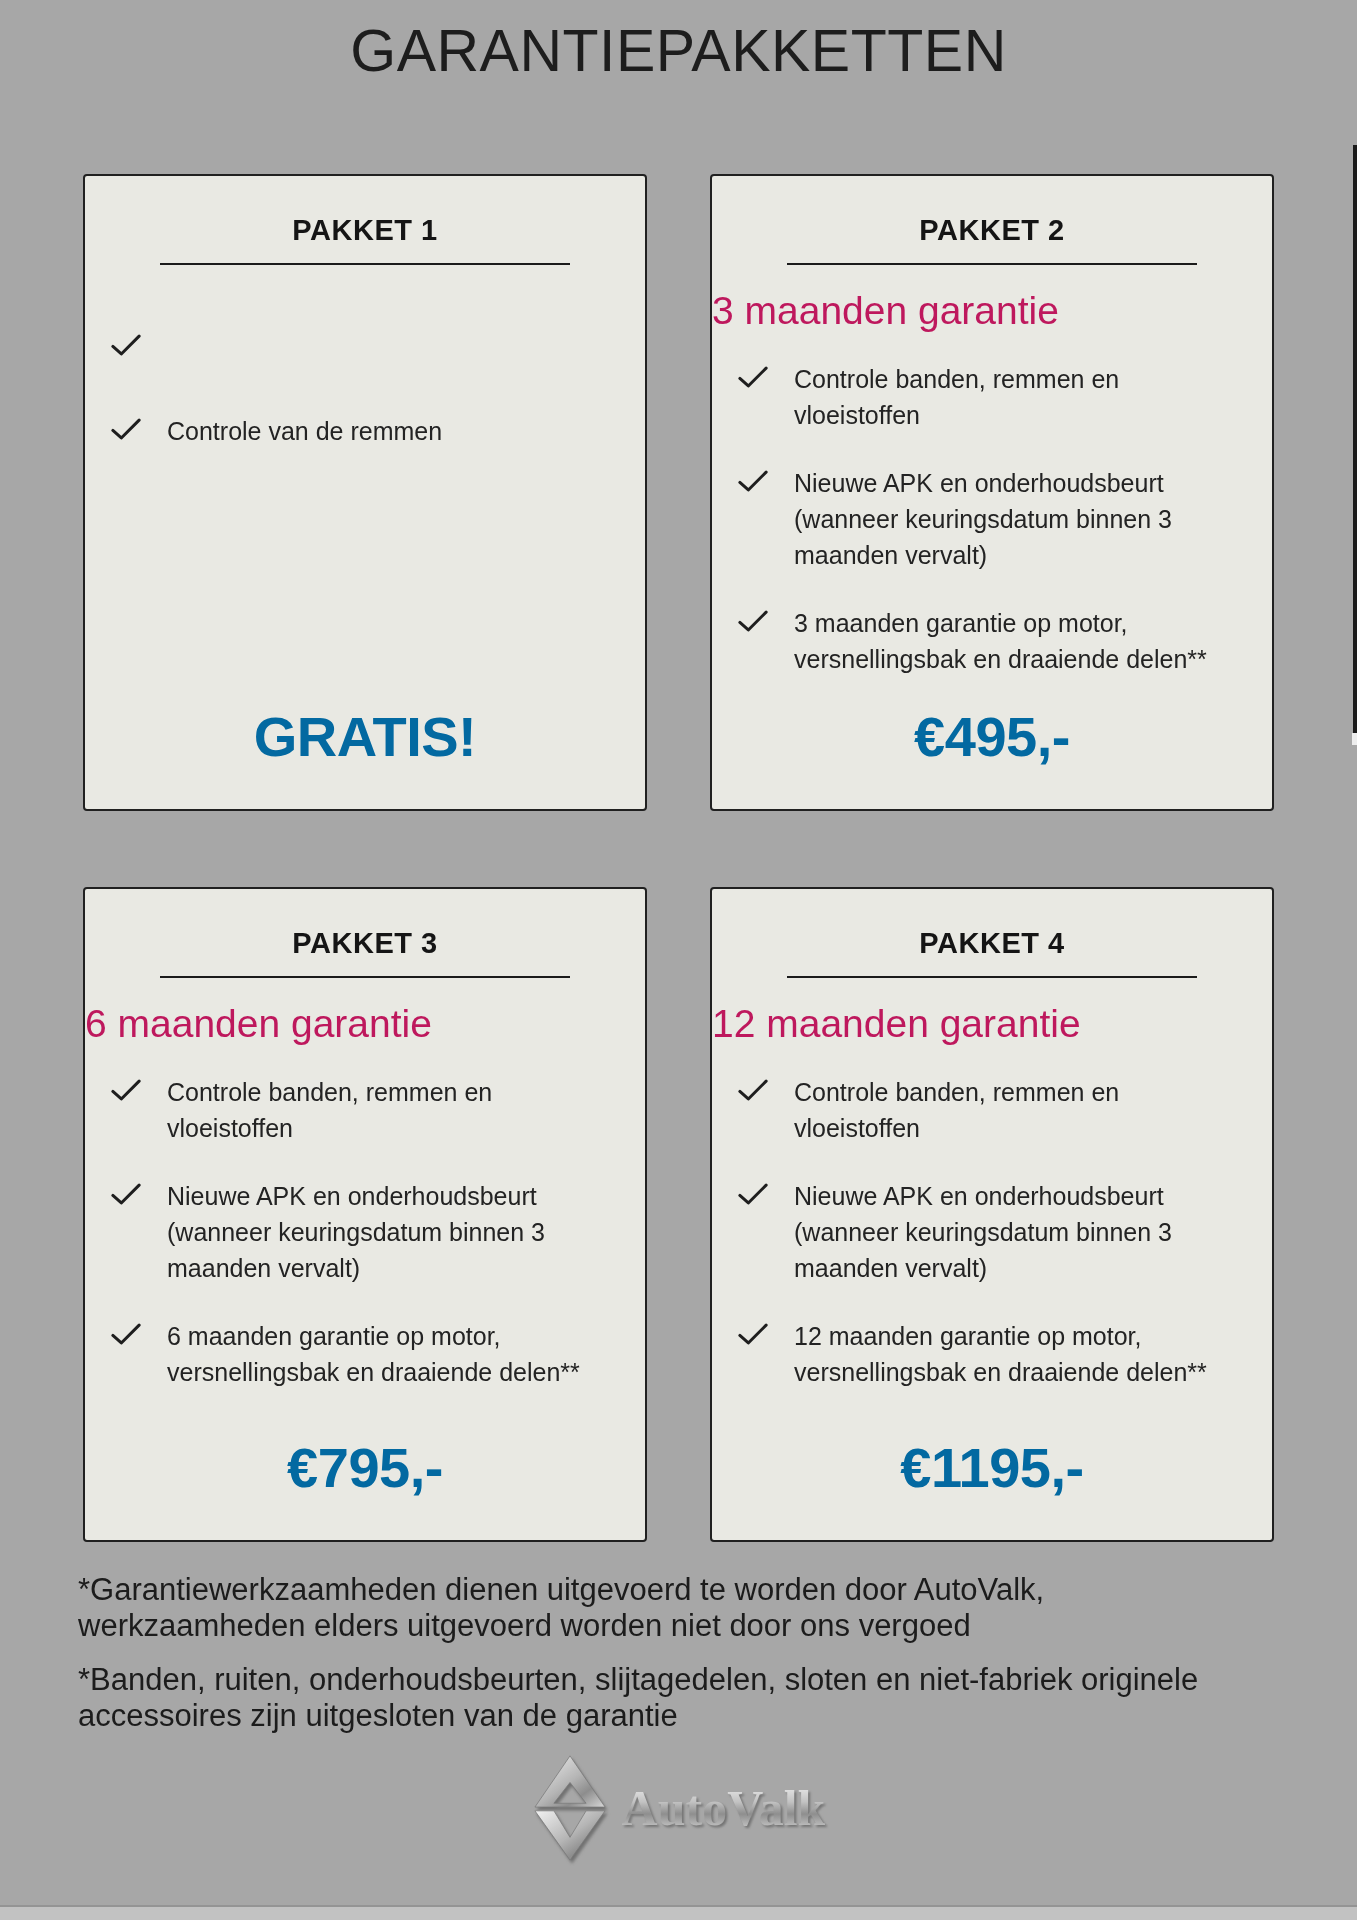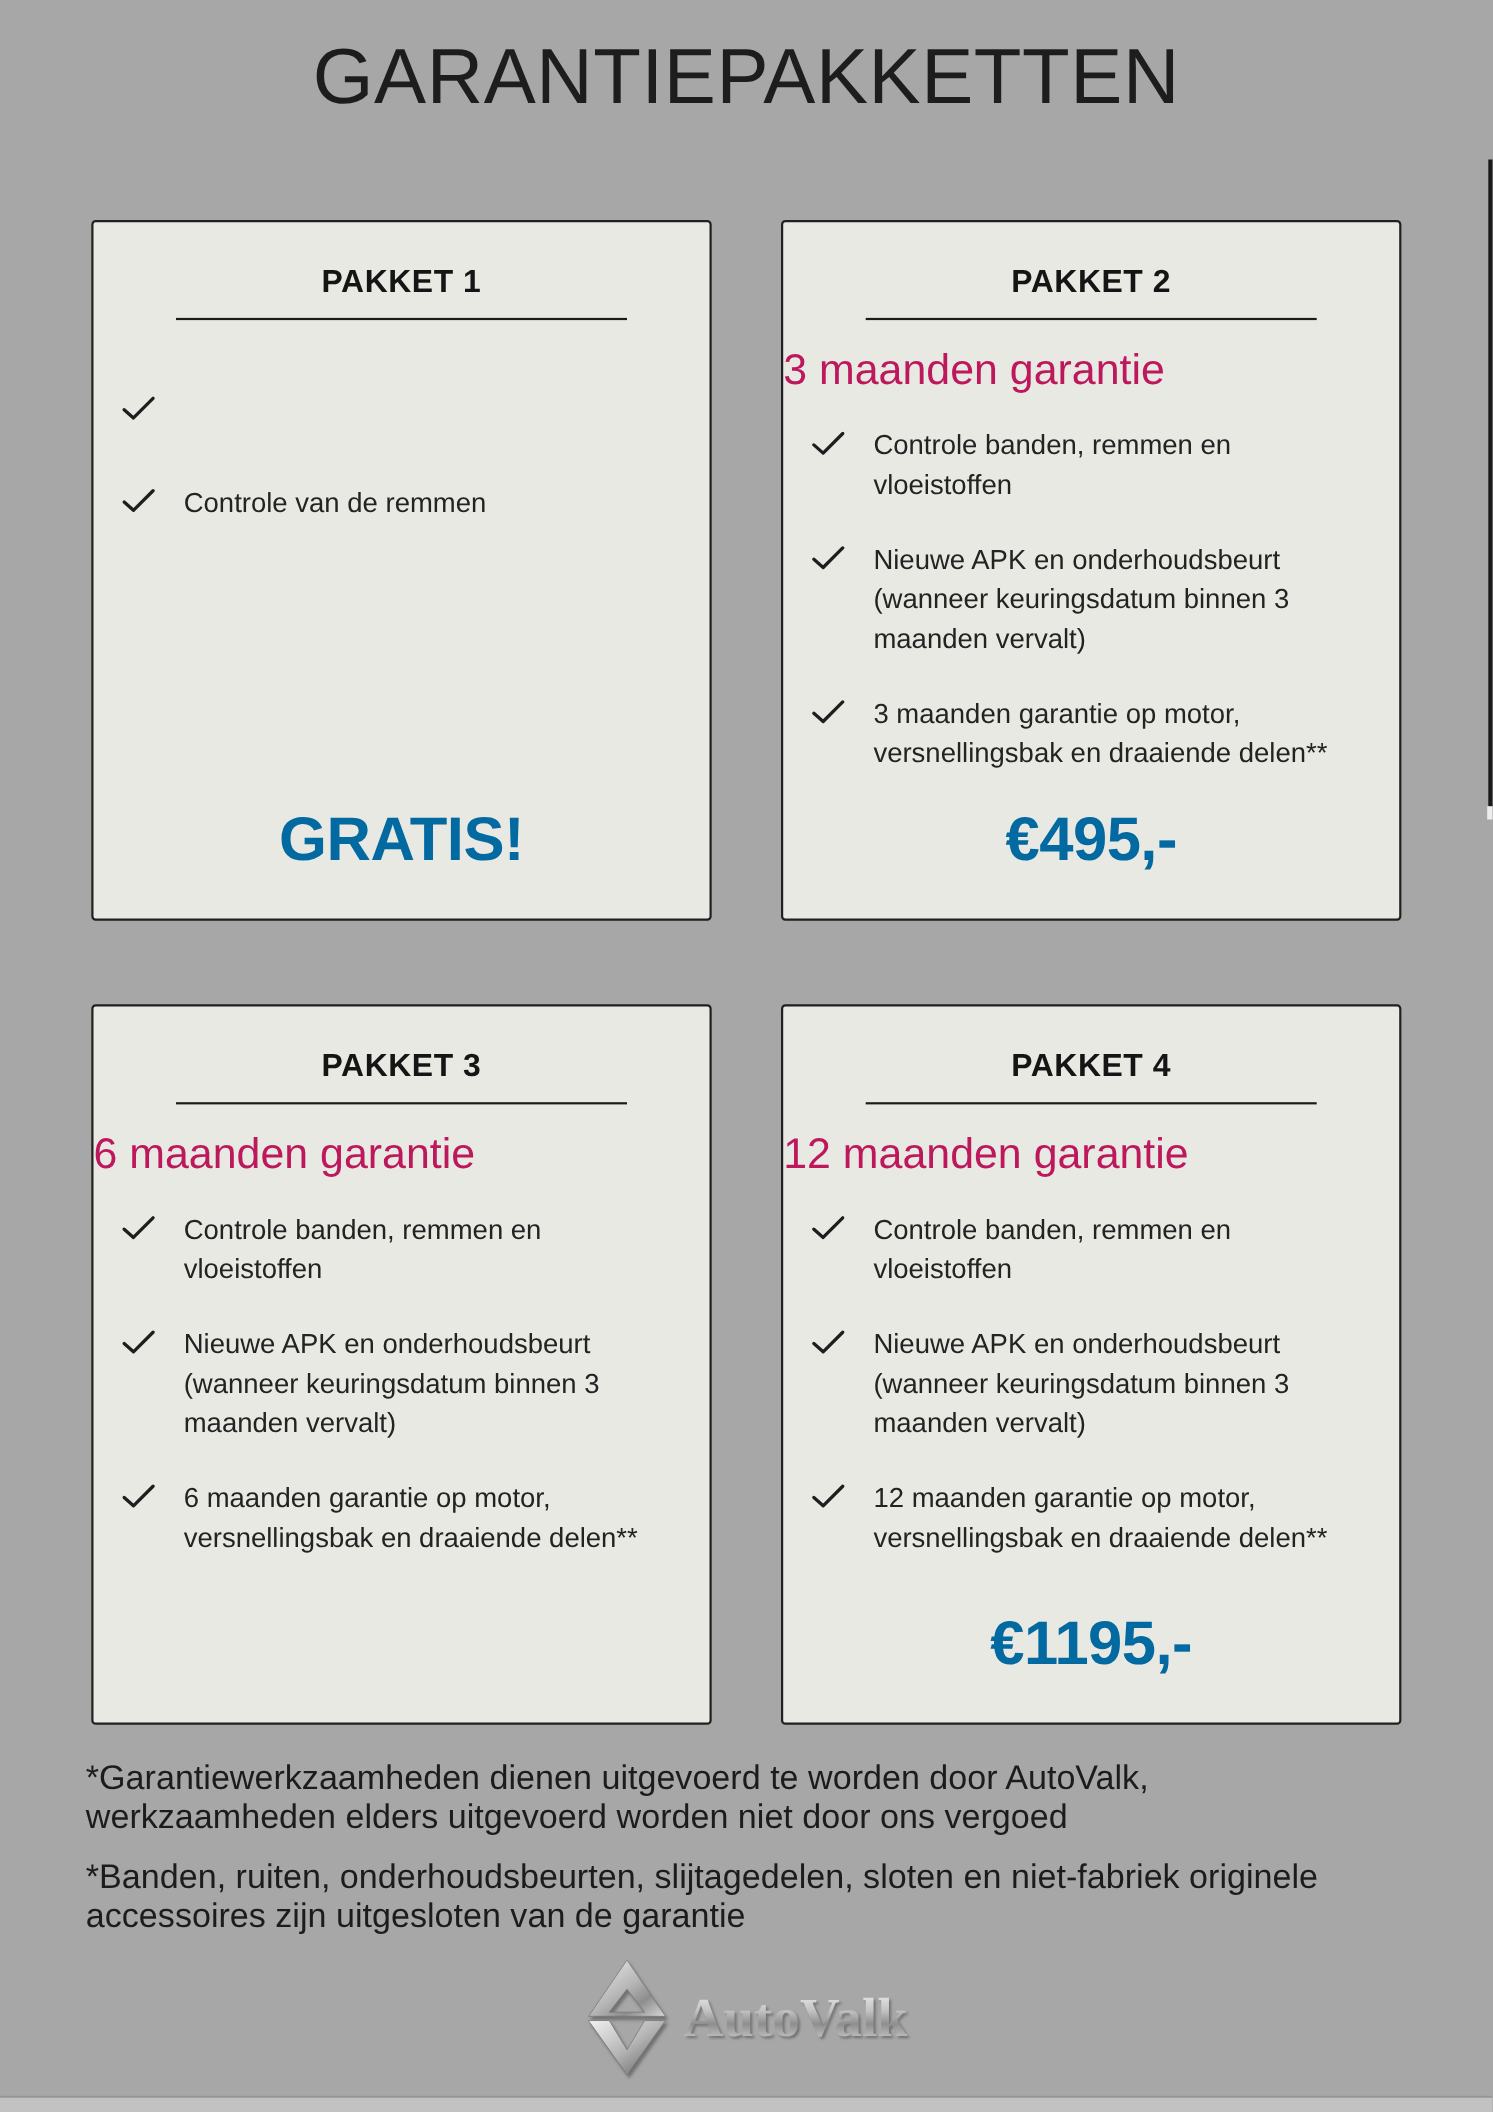--- a/index.html
+++ b/index.html
@@ -9,23 +9,23 @@
     background: var(--color-background, #a7a7a7);
     overflow: hidden;
   }
   .page {
     position: relative;
     width: 1357px; height: 1920px;
     background: var(--color-background, #a7a7a7);
   }
   .page-title {
     margin: 0;
-    padding-top: 30px;
+    padding-top: 18px;
     text-align: center;
-    font-size: 71px;
+    font-size: 59px;
     line-height: 1.15;
     font-weight: 500;
     letter-spacing: 0.5px;
     color: var(--color-text, #1d1d1d);
   }
   .grid {
     width: 1191px;
     margin: 88px auto 0;
     display: grid;
     grid-template-columns: 564px 564px;
@@ -232,20 +232,21 @@
         </li>
         <li>
           <span class="check">
               <svg viewBox="0 0 32 24">
                 <polyline points="2,13 11,21 30,2" fill="none" stroke="#1e1e1e" stroke-width="3.2" stroke-linecap="round" stroke-linejoin="round"></polyline>
               </svg>
             </span>
           <span>6 maanden garantie op motor, versnellingsbak en draaiende delen**</span>
         </li>
       </ul>
+      <div class="price">€795,-</div>
     </section>
 
     <section class="card">
       <h2 class="card-title">PAKKET 4</h2>
       <div class="rule"></div>
       <div class="subtitle">12 maanden garantie</div>
       <ul class="items">
         <li>
           <span class="check">
               <svg viewBox="0 0 32 24">

